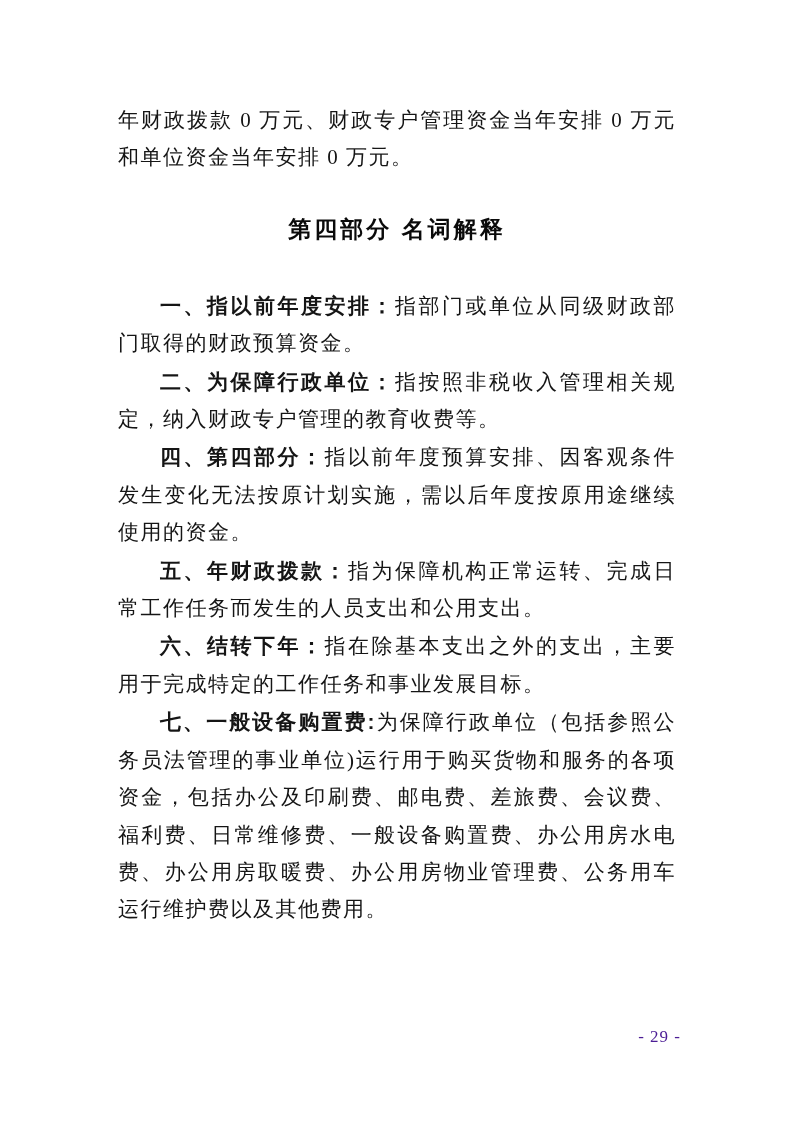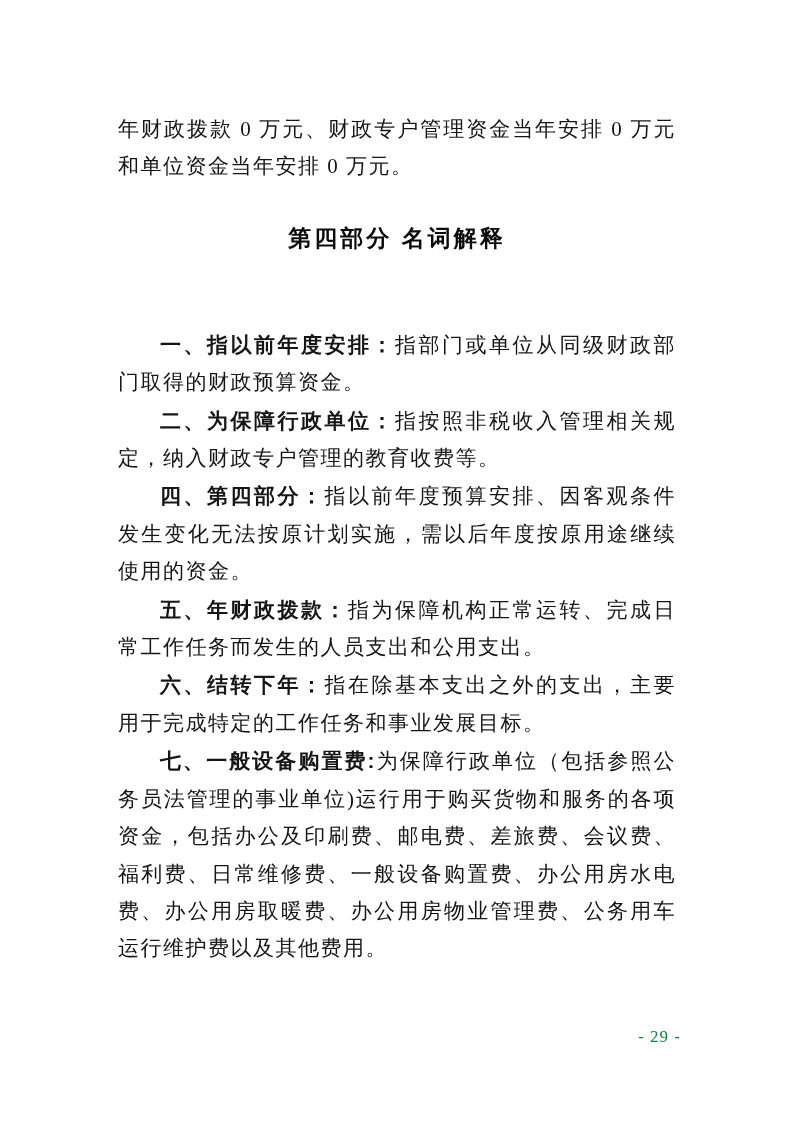--- a/index.html
+++ b/index.html
@@ -13,58 +13,58 @@
     height: 1122px;
     background: #ffffff;
     overflow: hidden;
     font-family: "Liberation Serif", "DejaVu Serif", serif;
     color: #111111;
   }
   .content {
     position: absolute;
     left: 118px;
     width: 558px;
-    top: 111px;
+    top: 102px;
   }
   .body-text {
     margin: 0;
     font-size: 21px;
     line-height: 37.4px;
     text-align: justify;
     letter-spacing: 1.5px;
     color: #151515;
   }
   .intro {
     text-indent: 0;
   }
   .def {
     text-indent: 2em;
   }
   .term-lead {
     font-weight: bold;
     font-family: "Liberation Sans", "DejaVu Sans", sans-serif;
   }
   .section-heading {
-    margin: 32px 0 68px 0;
+    margin: 32px 0 38px 0;
     font-size: 23px;
     line-height: 40px;
     font-weight: bold;
     text-align: center;
     letter-spacing: 3px;
     font-family: "Liberation Sans", "DejaVu Sans", sans-serif;
     color: #0a0a0a;
   }
   .page-number {
     position: absolute;
     top: 1026px;
     right: 112px;
     font-size: 17px;
     line-height: 22px;
     letter-spacing: 1px;
-    color: #15803d;
+    color: #4c1d95;
     font-family: "Liberation Serif", "DejaVu Serif", serif;
   }
 </style>
 </head>
 <body>
 
 <div class="page">
   <div class="content">
 
     <p class="body-text intro">年财政拨款 0 万元、财政专户管理资金当年安排 0 万元和单位资金当年安排 0 万元。</p>

